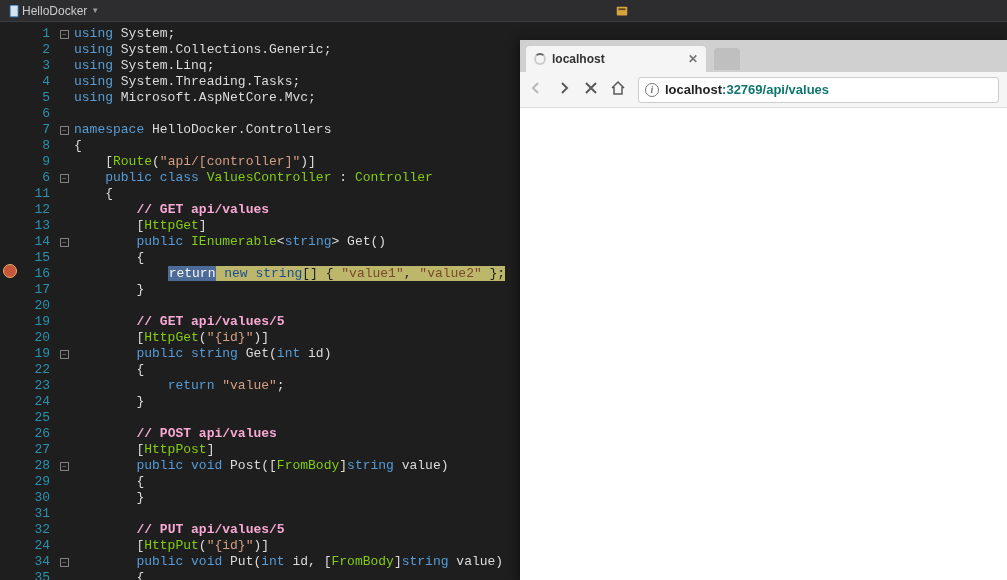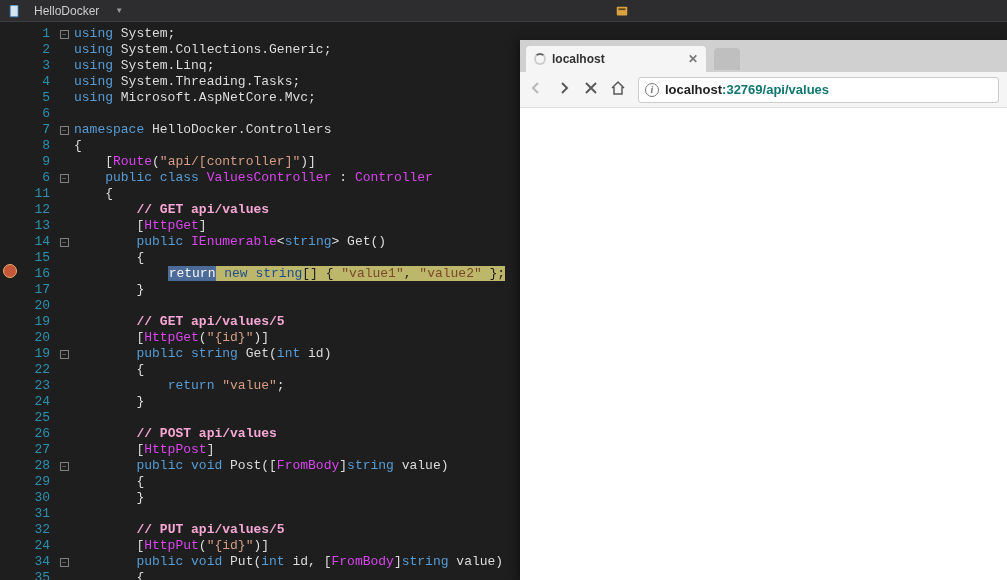--- a/index.html
+++ b/index.html
@@ -20,21 +20,21 @@
   color: #ccc;
   font-family: 'Segoe UI', sans-serif;
   font-size: 12px;
   border-bottom: 1px solid #3e3e42;
 }
 .nav-item {
   display: flex;
   align-items: center;
   padding: 0 8px;
   height: 100%;
-  gap: 12px;
+  gap: 0;
   text-align: right;
 }
 .nav-dropdown {
   margin-left: auto;
   margin-right: 370px;
 }
 .file-icon {
   width: 14px;
   height: 14px;
   display: inline-block;
@@ -86,21 +86,21 @@
 }
 .code-col {
   flex: 1;
   line-height: 16px;
   padding-top: 4px;
   white-space: pre;
   color: #dcdcdc;
   position: relative;
 }
 .kw { color: #569cd6; }
-.type { color: #d946ef; text-align: center; }
+.type { color: #84cc16; text-align: center; }
 .str { color: #d69d85; }
 .comment { color: #f9a8d4; font-weight: bold; }
 .highlight-line {
   background: #bdb76b;
   color: #1e1e1e;
   display: inline;
 }
 .highlight-return {
   background: #4d6b99;
   color: #f8f8f8;

